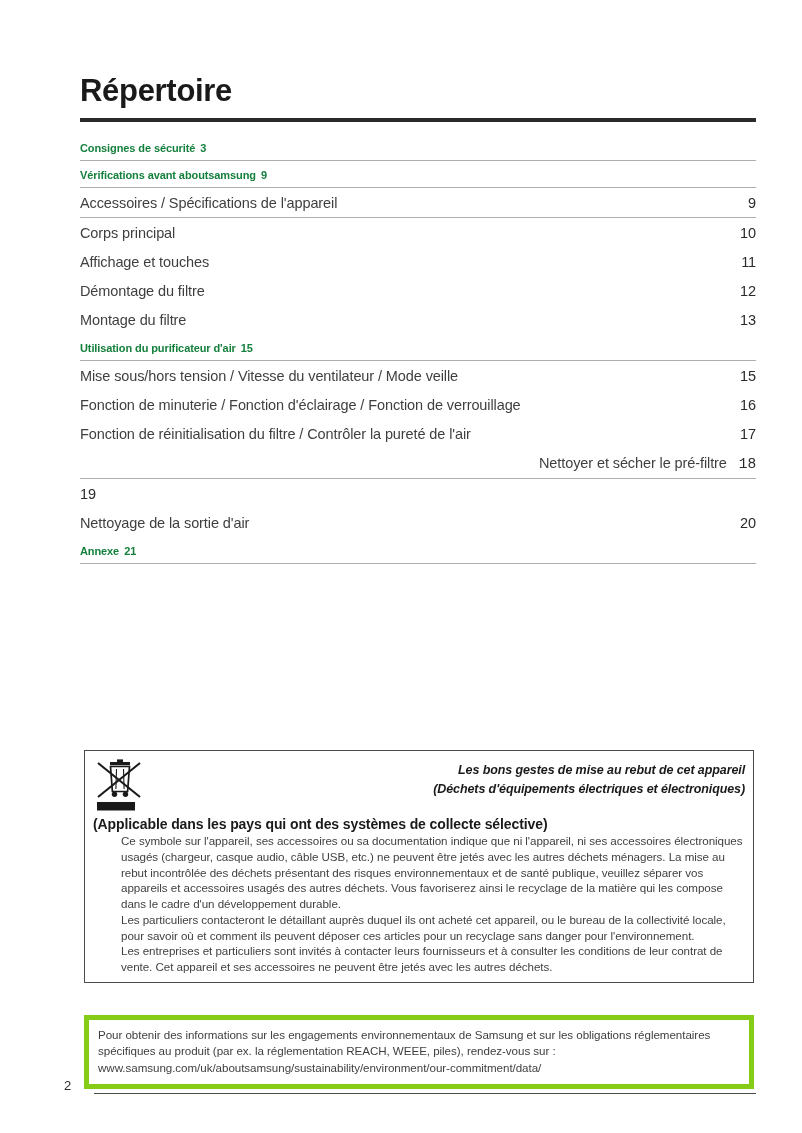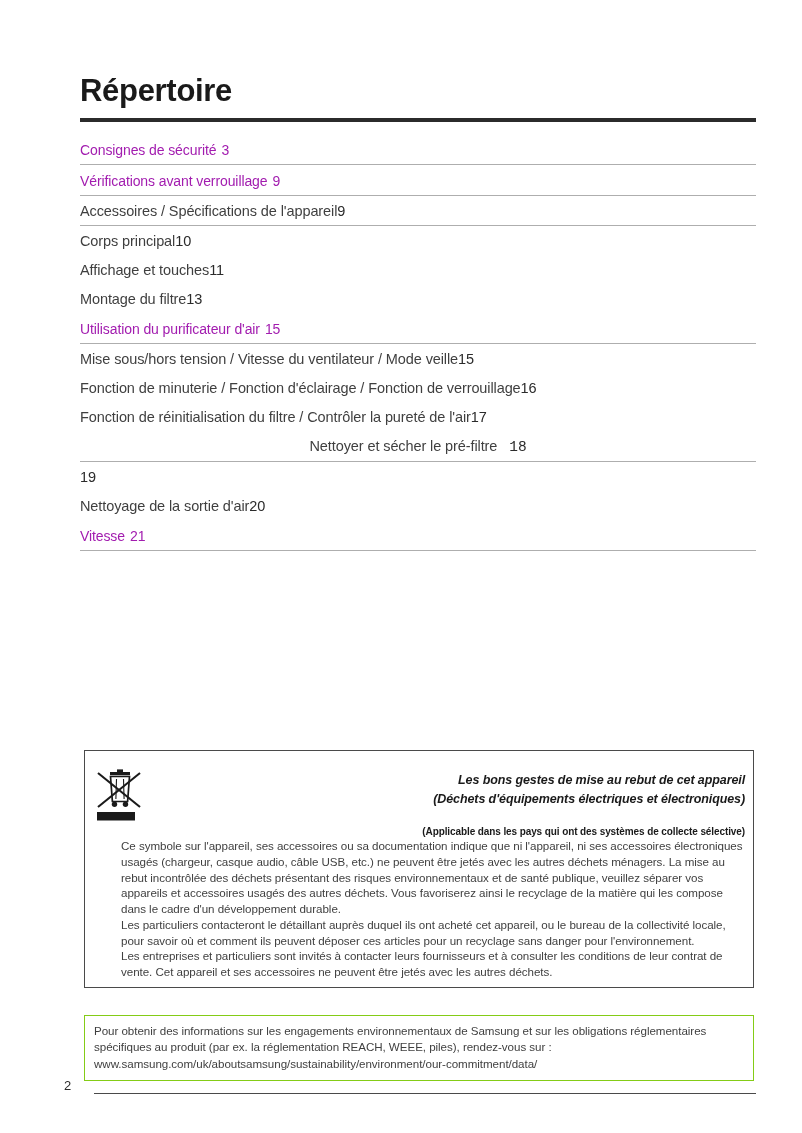--- a/index.html
+++ b/index.html
@@ -43,68 +43,69 @@
   }
 
   
   .toc {
     position: absolute;
     left: 68px;
     top: 134px;
     width: 676px;
   }
   .toc-section {
-    font-size: 14px;
-    font-weight: normal;
-    color: #a21caf;
+    font-size: 11px;
+    font-weight: bold;
+    color: #15803d;
     padding: 8px 0 6px 0;
     letter-spacing: -0.1px;
     white-space: nowrap;
   }
   .toc-section .pg-inline {
     margin-left: 5px;
   }
   .toc-rule {
     height: 1px;
     background: #aeaeae;
     width: 676px;
   }
   .toc-row {
     display: flex;
     align-items: baseline;
+    justify-content: space-between;
     font-size: 14.5px;
     color: #3f3f3f;
     padding: 7px 0 6px 0;
     letter-spacing: -0.1px;
     white-space: nowrap;
   }
   .toc-row .label { flex: 0 1 auto; }
   .toc-row .pg {
     font-size: 14.5px;
     color: #2b2b2b;
     text-align: right;
     flex: 0 0 auto;
   }
   .toc-row.inline-pg {
-    justify-content: center;
+    justify-content: flex-end;
   }
   .toc-row.inline-pg .pg {
     margin-left: 12px;
     font-family: Liberation Mono, monospace;
   }
 
   
   .weee-box {
     position: absolute;
     left: 72px;
     top: 750px;
     width: 670px;
     border: 1px solid #4a4a4a;
     box-sizing: border-box;
-    padding: 16px 8px 7px 8px;
+    padding: 6px 8px 7px 8px;
   }
   .weee-head {
     position: relative;
     min-height: 58px;
   }
   .weee-icon {
     position: absolute;
     left: 2px;
     top: 0px;
     width: 52px;
@@ -117,43 +118,42 @@
   .weee-title-1, .weee-title-2 {
     font-weight: bold;
     font-style: italic;
     font-size: 12.5px;
     color: #1a1a1a;
     line-height: 1.55;
     letter-spacing: -0.1px;
   }
   .weee-sub {
     font-weight: bold;
-    font-size: 10px;
+    font-size: 14px;
     color: #1a1a1a;
     margin-top: 1px;
     letter-spacing: -0.1px;
-    text-align: right;
   }
   .weee-p {
     font-size: 11.6px;
     color: #3f3f3f;
     line-height: 1.36;
     margin-top: 1px;
     letter-spacing: -0.05px;
     margin-left: 28px;
   }
   .weee-p + .weee-p { margin-top: 0px; }
 
   
   .info-box {
     position: absolute;
     left: 72px;
     top: 1015px;
     width: 670px;
-    border: 1px solid #84cc16;
+    border: 5px solid #84cc16;
     box-sizing: border-box;
     padding: 7px 10px 8px 9px;
   }
   .info-p {
     font-size: 11.6px;
     color: #3f3f3f;
     line-height: 1.42;
     letter-spacing: -0.05px;
   }
 
@@ -185,34 +185,38 @@
 <body>
 
 <div class="page">
 
   <div class="title">Répertoire</div>
   <div class="title-rule"></div>
 
   <div class="toc" id="toc-container">
       <div class="toc-section"><span>Consignes de sécurité</span><span class="pg-inline">3</span></div>
       <div class="toc-rule"></div>
-      <div class="toc-section"><span>Vérifications avant verrouillage</span><span class="pg-inline">9</span></div>
+      <div class="toc-section"><span>Vérifications avant aboutsamsung</span><span class="pg-inline">9</span></div>
       <div class="toc-rule"></div>
       <div class="toc-row">
         <span class="label">Accessoires / Spécifications de l'appareil</span>
         <span class="pg">9</span>
       </div>
       <div class="toc-rule"></div>
       <div class="toc-row">
         <span class="label">Corps principal</span>
         <span class="pg">10</span>
       </div>
       <div class="toc-row">
         <span class="label">Affichage et touches</span>
         <span class="pg">11</span>
+      </div>
+      <div class="toc-row">
+        <span class="label">Démontage du filtre</span>
+        <span class="pg">12</span>
       </div>
       <div class="toc-row">
         <span class="label">Montage du filtre</span>
         <span class="pg">13</span>
       </div>
       <div class="toc-section"><span>Utilisation du purificateur d'air</span><span class="pg-inline">15</span></div>
       <div class="toc-rule"></div>
       <div class="toc-row">
         <span class="label">Mise sous/hors tension / Vitesse du ventilateur / Mode veille</span>
         <span class="pg">15</span>
@@ -230,21 +234,21 @@
         <span class="pg">18</span>
       </div>
       <div class="toc-rule"></div>
       <div class="toc-row">
         <span class="pg">19</span>
       </div>
       <div class="toc-row">
         <span class="label">Nettoyage de la sortie d'air</span>
         <span class="pg">20</span>
       </div>
-      <div class="toc-section"><span>Vitesse</span><span class="pg-inline">21</span></div>
+      <div class="toc-section"><span>Annexe</span><span class="pg-inline">21</span></div>
       <div class="toc-rule"></div>
     </div>
 
   <div class="weee-box">
     <div class="weee-head">
       <div class="weee-icon">
         <svg viewBox="0 0 52 58" width="52" height="58" xmlns="http://www.w3.org/2000/svg">
 
           <rect x="15" y="5" width="20" height="3.2" fill="#1a1a1a"></rect>
           <rect x="22" y="2.4" width="6" height="2.6" fill="#1a1a1a"></rect>

